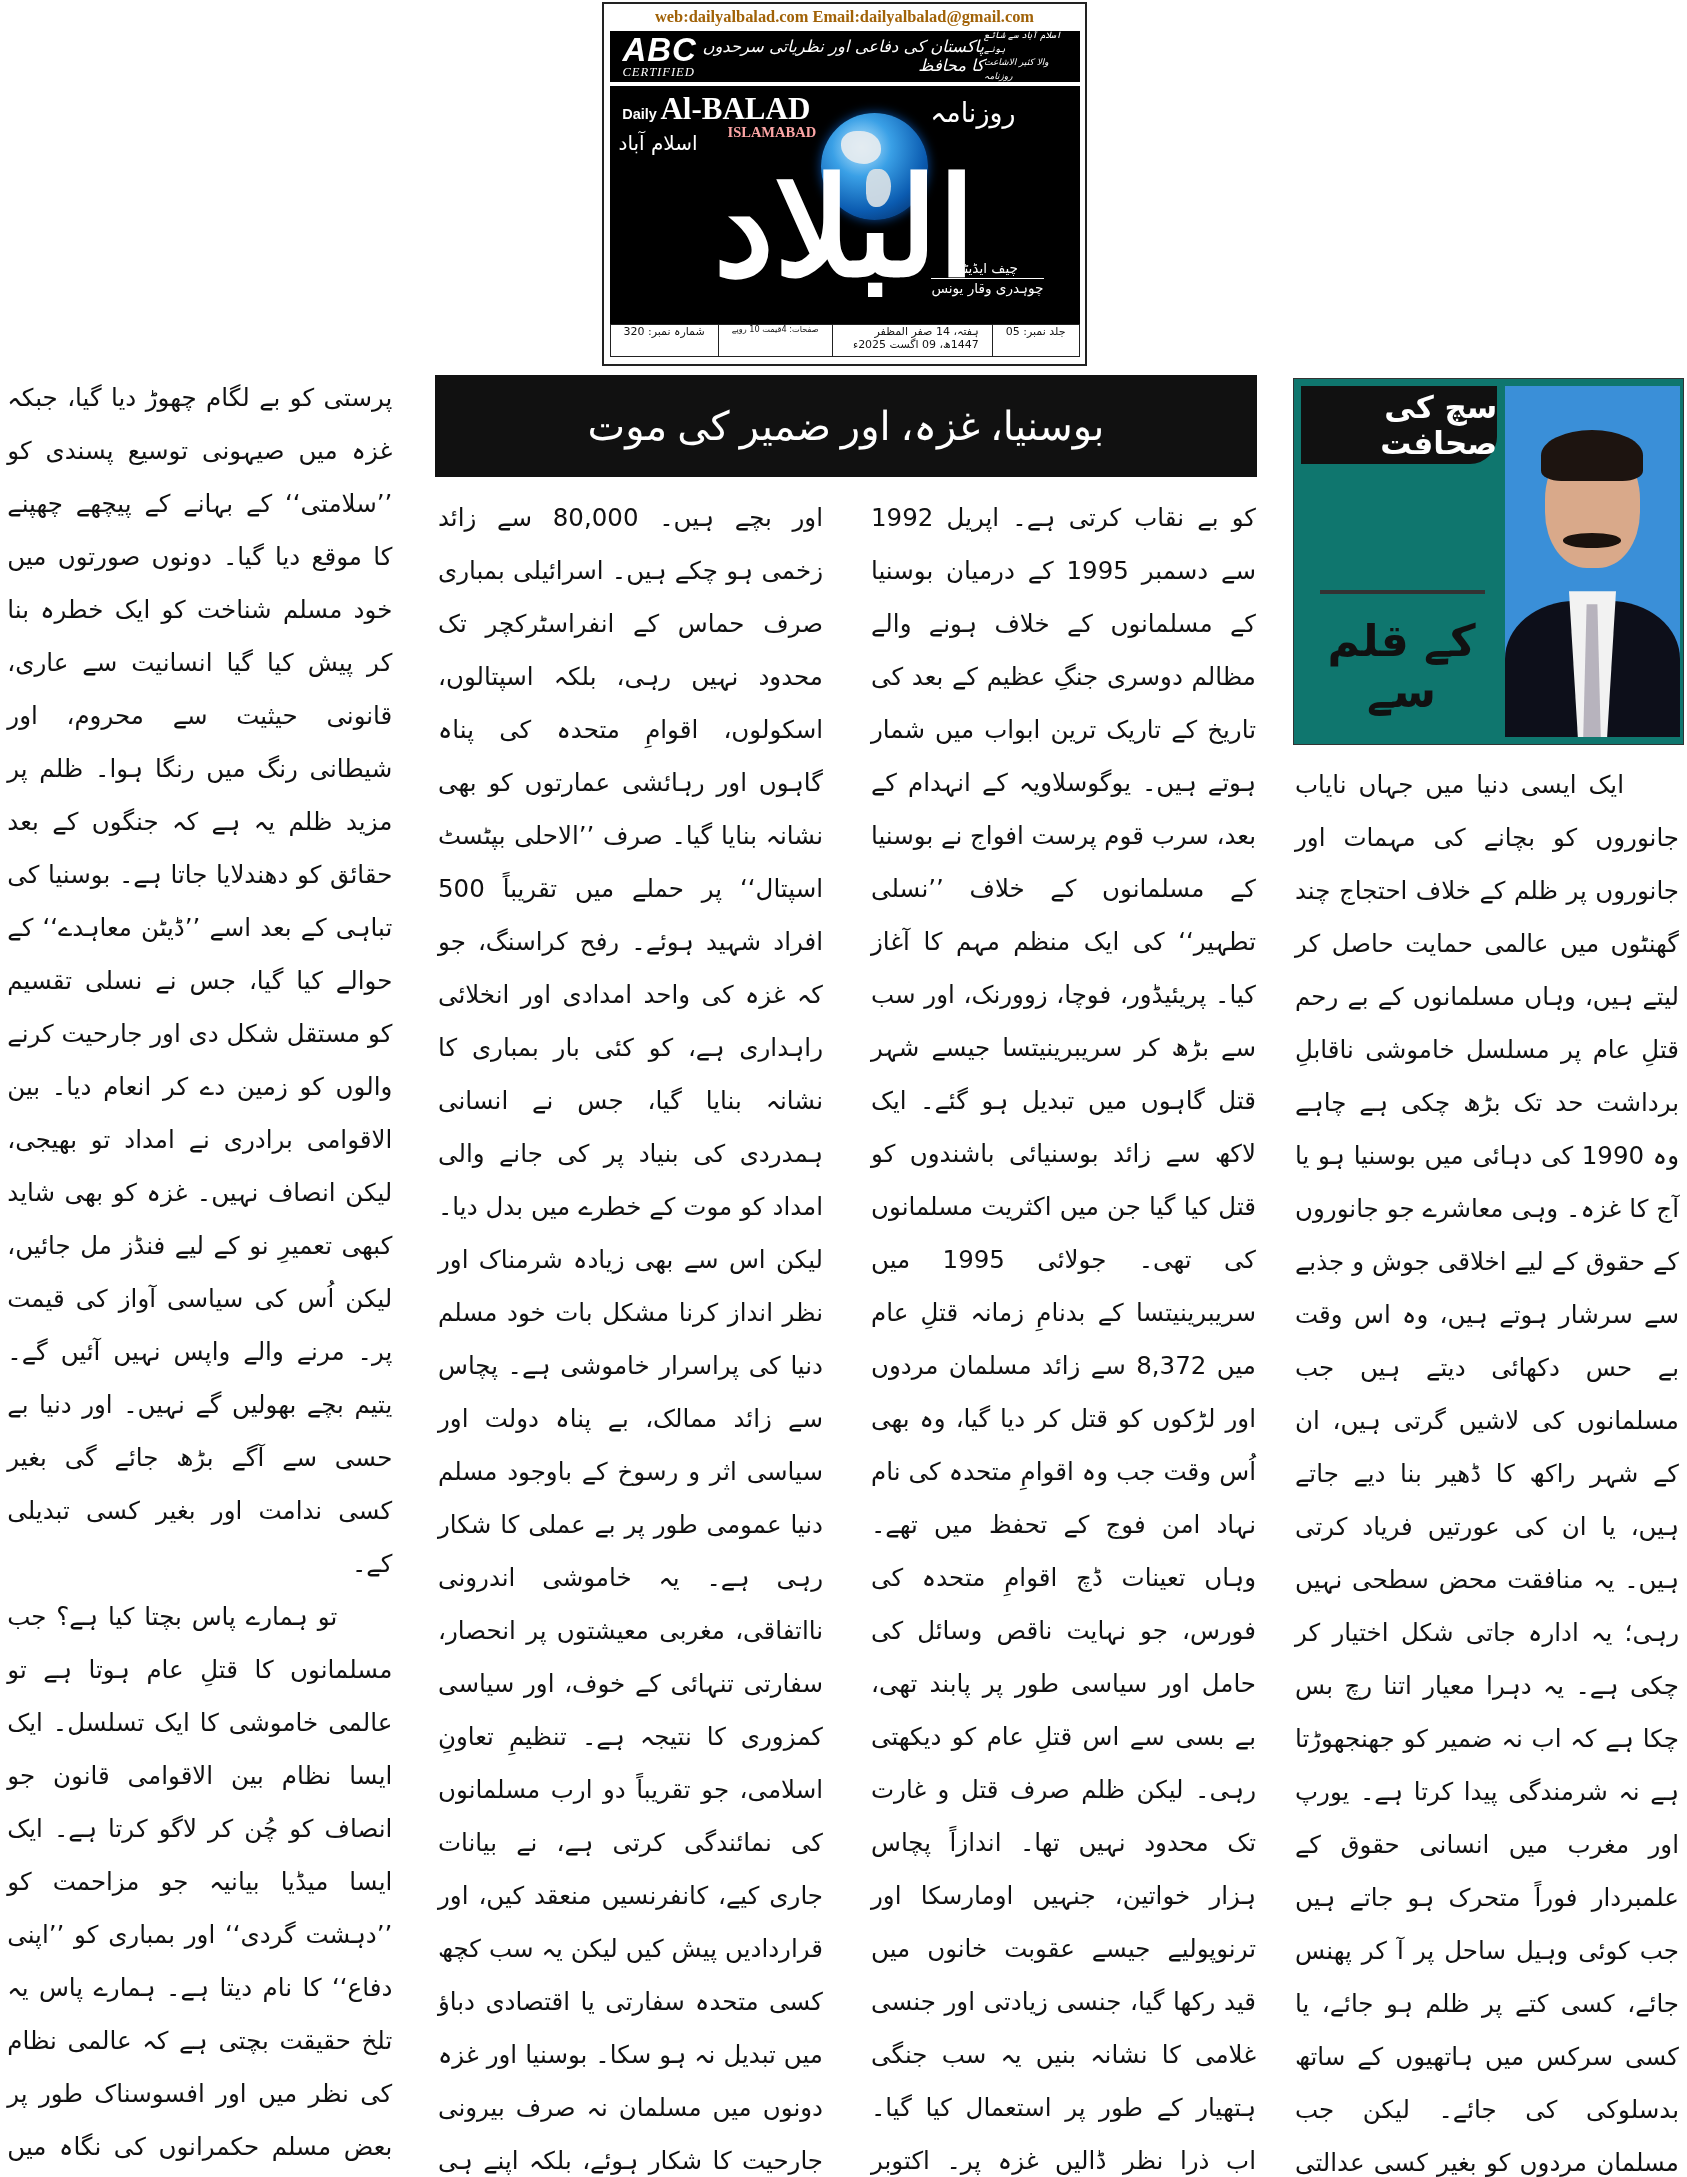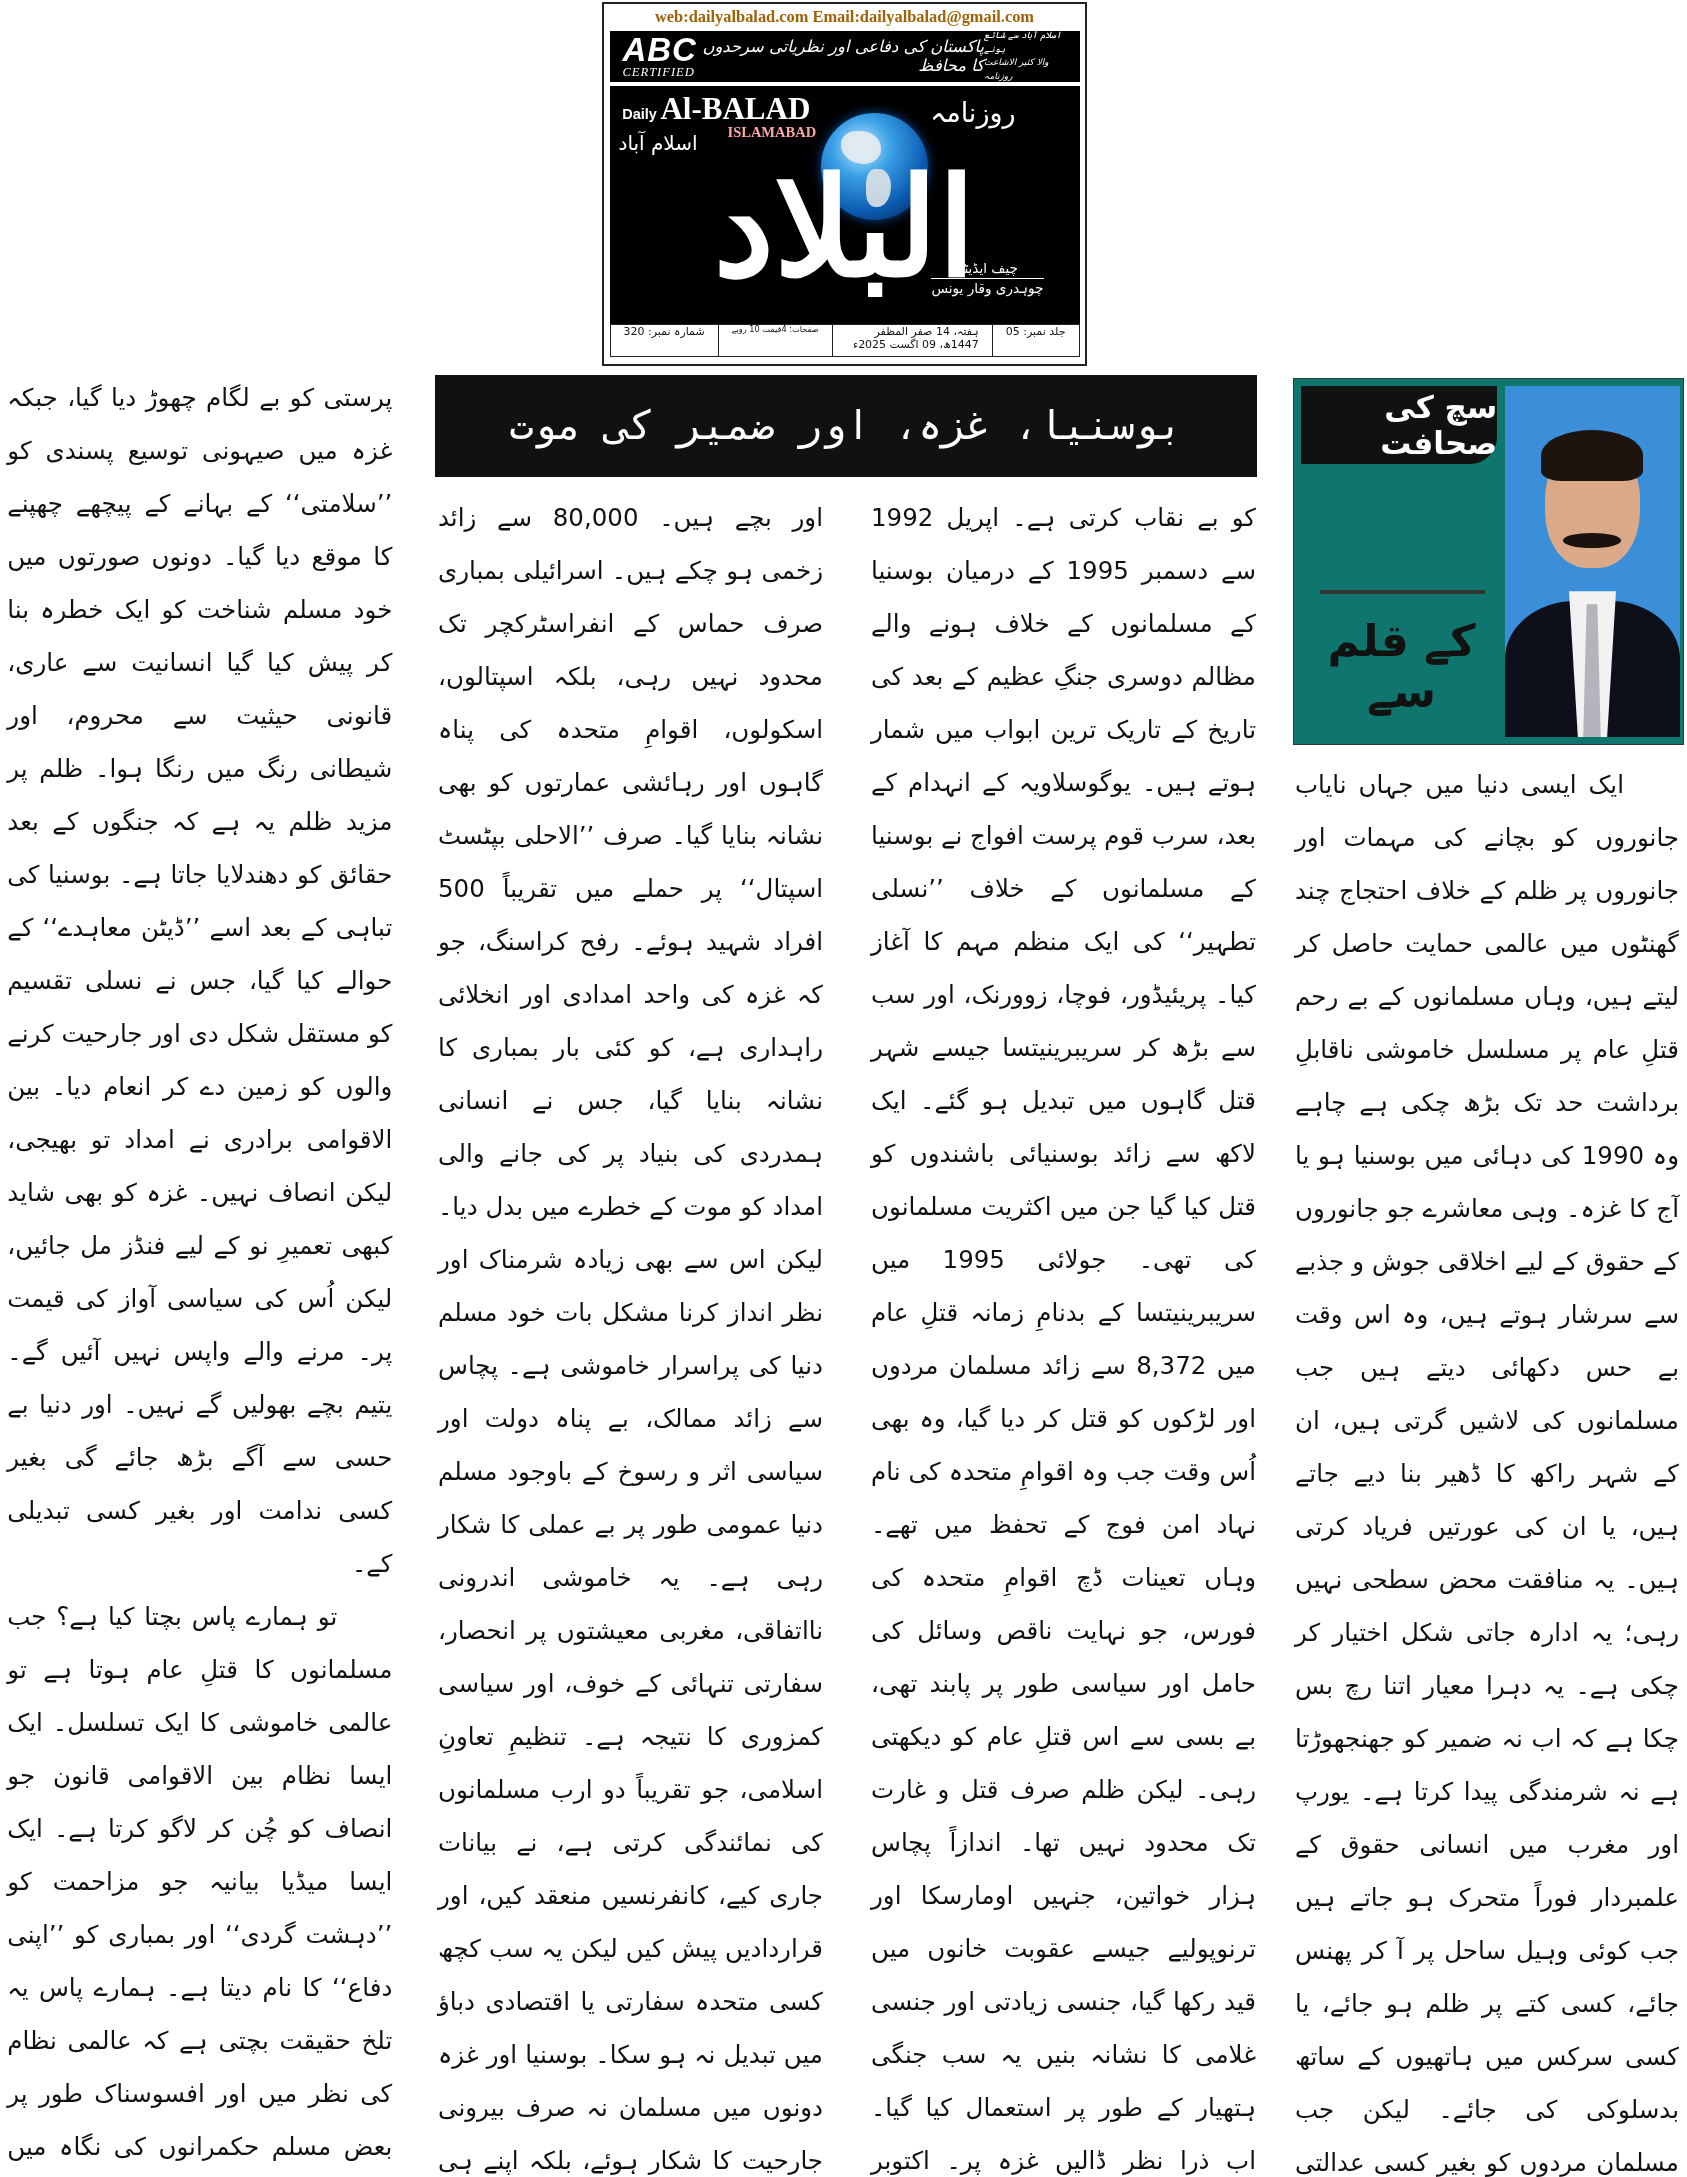--- a/index.html
+++ b/index.html
@@ -37,21 +37,21 @@
   .mh-info { position: absolute; left: 5.5px; right: 5.5px; bottom: 7.3px; height: 33px; border: 1.8px solid #222;
              display: flex; direction: rtl; box-sizing: border-box; background: #fff; }
   .mh-info > div { border-left: 1.8px solid #222; display: flex; align-items: flex-start; justify-content: center; font-size: 11px; padding: 0 13px; }
   .mh-info > div:last-child { border-left: none; }
   .mh-info .date { flex: 1; }
   .mh-info .price { flex-direction: row; font-size: 8.2px; line-height: 1.2; }
 
   
   .headline { position: absolute; left: 435px; top: 375px; width: 822px; height: 102px; background: #111;
               display: flex; align-items: center; justify-content: center; }
-  .headline span { color: #fff; font-size: 40px; direction: rtl; font-family: Liberation Mono, monospace; }
+  .headline span { color: #fff; font-size: 40px; direction: rtl; font-family: Liberation Serif, serif; }
 
   
   .author { position: absolute; left: 1293px; top: 378px; width: 391px; height: 367px; border: 1.8px solid #333; box-sizing: border-box; background: #0f766e; }
   .tag { position: absolute; left: 7.3px; top: 7.3px; width: 196px; height: 78px; background: #111; border-radius: 0 0 27px 0;
          display: flex; align-items: center; justify-content: center; color: #fff; font-size: 31px; font-weight: bold; direction: rtl; }
   .aname { position: absolute; left: 9px; top: 109px; width: 191px; text-align: center; font-size: 44px; font-weight: bold; direction: rtl; color: #111; }
   .aline { position: absolute; left: 25.5px; top: 211px; width: 165px; height: 3.6px; background: #333; }
   .apen { position: absolute; left: 12px; top: 236px; width: 191px; text-align: center; font-size: 44px; font-weight: bold; direction: rtl; color: #111; }
   .photo { position: absolute; left: 211px; top: 7.3px; width: 175px; height: 351px; background: #3a8fd8; overflow: hidden; }
   .photo .head { position: absolute; left: 40px; top: 55px; width: 95px; height: 127px; background: #d9a98a; border-radius: 46% 46% 44% 44%; }

